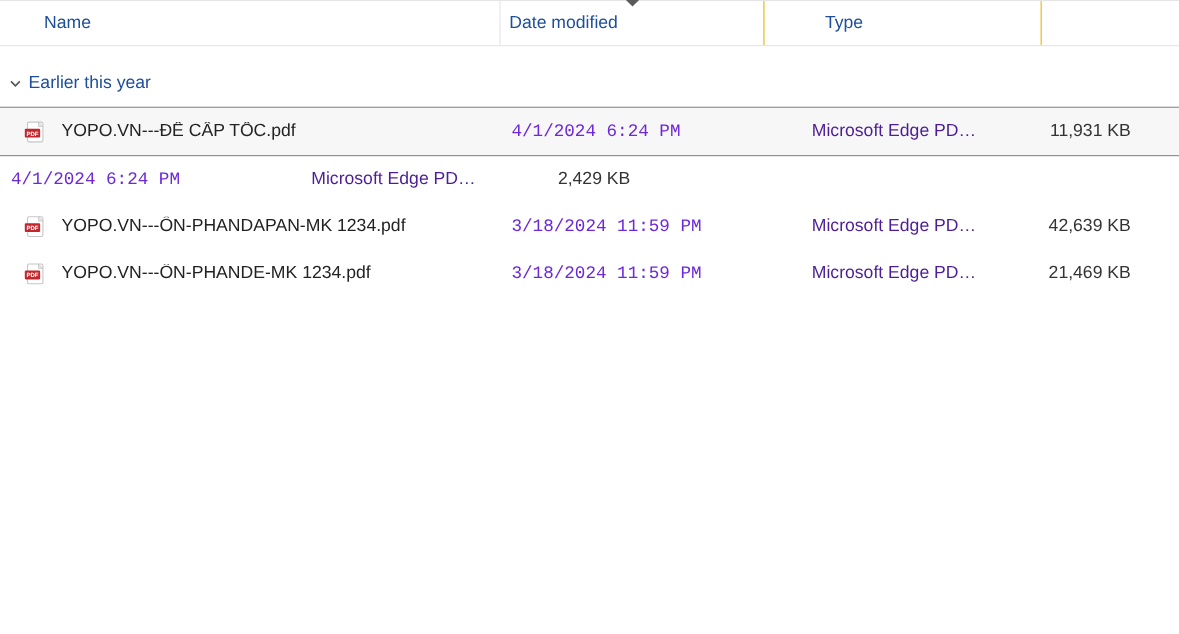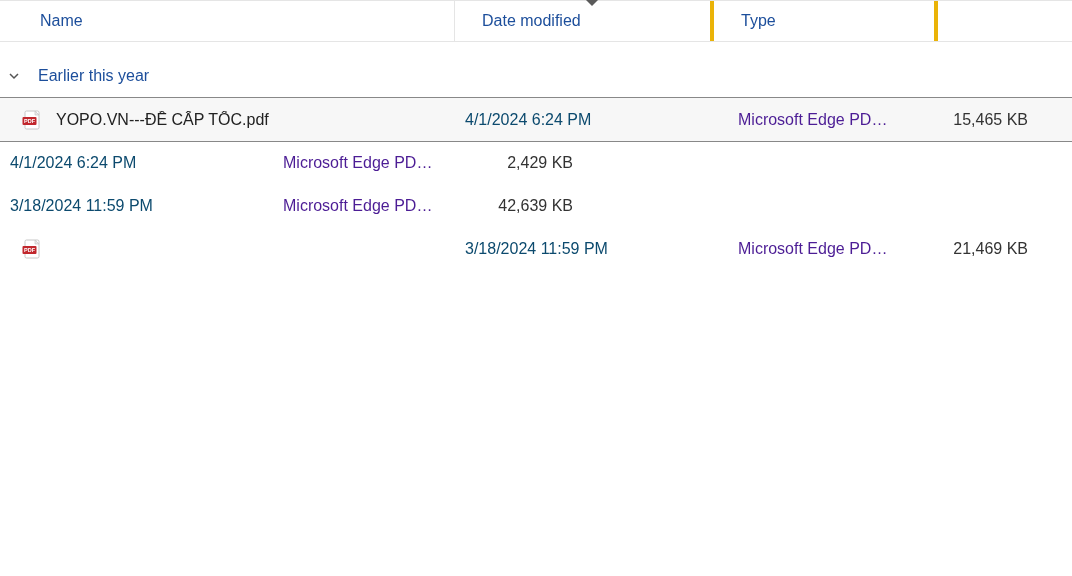--- a/index.html
+++ b/index.html
@@ -6,53 +6,52 @@
     html, body { width: 1072px; height: 576px; background: #ffffff; overflow: hidden; }
 
     .header-row {
       display: flex;
       align-items: center;
       height: 42px;
       border-top: 1px solid #e5e5e5;
       border-bottom: 1px solid #e5e5e5;
       background: #ffffff;
       position: relative;
-      gap: 19px;
     }
     .header-cell {
       color: #1c4e9b;
       font-size: 16px;
       padding: 0 8px;
       display: flex;
       align-items: center;
       height: 100%;
-      border-right: 4px solid #eab308;
+      border-right: 1px solid #eab308;
     }
     .header-cell.name { width: 455px; padding-left: 40px; border-right: 1px solid #e5e5e5; }
     .header-cell.date { width: 240px; position: relative; }
-    .header-cell.type { width: 205px; }
+    .header-cell.type { width: 205px; margin-left: 47px; }
     .header-cell.size { width: 135px; }
 
     .sort-caret {
       position: absolute;
       top: -1px;
       left: 50%;
       transform: translateX(-50%);
       width: 0; height: 0;
       border-left: 6px solid transparent;
       border-right: 6px solid transparent;
       border-top: 6px solid #5a5a5a;
     }
 
     .body-area { padding-top: 20px; }
 
     .group-header {
       display: flex;
       align-items: center;
-      gap: 18px;
+      gap: 6px;
       color: #1c4e9b;
       font-size: 16px;
       padding-left: 8px;
       height: 28px;
       cursor: pointer;
     }
     .group-caret svg { display: block; }
 
     .file-rows { padding-top: 8px; }
 
@@ -63,21 +62,21 @@
       font-size: 16px;
       color: #333;
     }
     .file-row.selected {
       outline: 1px solid #888;
       background: #f7f7f7;
     }
 
     .cell { padding: 0 8px; overflow: hidden; white-space: nowrap; text-overflow: ellipsis; }
     .cell.name-cell { width: 455px; padding-left: 22px; display: flex; align-items: center; gap: 14px; }
-    .cell.date-cell { width: 245px; color: #0c4a6e; padding-left: 10px; }
+    .cell.date-cell { width: 245px; color: #6d28d9; padding-left: 10px; font-family: Liberation Mono, monospace; }
     .cell.type-cell { width: 200px; color: #4c1d95; padding-left: 38px; }
     .cell.size-cell { width: 130px; color: #333; text-align: right; padding-right: 2px; }
 
     .pdf-icon {
       display: inline-flex;
       align-items: center;
       justify-content: center;
       width: 20px; height: 20px;
       flex-shrink: 0;
     }
@@ -114,42 +113,54 @@
   <rect x="3" y="1" width="14" height="18" rx="1.5" fill="#ffffff" stroke="#c6c6c6" stroke-width="1"></rect>
   <path d="M13 1 L17 5 L13 5 Z" fill="#e8e8e8" stroke="#c6c6c6" stroke-width="0.7"></path>
   <rect x="0.5" y="7" width="14" height="8" rx="1" fill="#c1272d"></rect>
   <text x="7.5" y="13.2" font-size="5.5" font-family="Arial" font-weight="bold" fill="#ffffff" text-anchor="middle">PDF</text>
 </svg>
           </span>
           <span class="file-name">YOPO.VN---ĐỀ CẤP TỐC.pdf</span>
         </div>
         <div class="cell date-cell">4/1/2024 6:24 PM</div>
         <div class="cell type-cell">Microsoft Edge PDF ...</div>
-        <div class="cell size-cell">15,465 KB</div>
+        <div class="cell size-cell">11,931 KB</div>
       </div>
       <div class="file-row">
         <div class="cell date-cell">4/1/2024 6:24 PM</div>
         <div class="cell type-cell">Microsoft Edge PDF ...</div>
         <div class="cell size-cell">2,429 KB</div>
       </div>
       <div class="file-row">
+        <div class="cell name-cell">
+          <span class="pdf-icon">
+<svg width="20" height="20" viewBox="0 0 20 20">
+  <rect x="3" y="1" width="14" height="18" rx="1.5" fill="#ffffff" stroke="#c6c6c6" stroke-width="1"></rect>
+  <path d="M13 1 L17 5 L13 5 Z" fill="#e8e8e8" stroke="#c6c6c6" stroke-width="0.7"></path>
+  <rect x="0.5" y="7" width="14" height="8" rx="1" fill="#c1272d"></rect>
+  <text x="7.5" y="13.2" font-size="5.5" font-family="Arial" font-weight="bold" fill="#ffffff" text-anchor="middle">PDF</text>
+</svg>
+          </span>
+          <span class="file-name">YOPO.VN---ÔN-PHANDAPAN-MK 1234.pdf</span>
+        </div>
         <div class="cell date-cell">3/18/2024 11:59 PM</div>
         <div class="cell type-cell">Microsoft Edge PDF ...</div>
         <div class="cell size-cell">42,639 KB</div>
       </div>
       <div class="file-row">
         <div class="cell name-cell">
           <span class="pdf-icon">
 <svg width="20" height="20" viewBox="0 0 20 20">
   <rect x="3" y="1" width="14" height="18" rx="1.5" fill="#ffffff" stroke="#c6c6c6" stroke-width="1"></rect>
   <path d="M13 1 L17 5 L13 5 Z" fill="#e8e8e8" stroke="#c6c6c6" stroke-width="0.7"></path>
   <rect x="0.5" y="7" width="14" height="8" rx="1" fill="#c1272d"></rect>
   <text x="7.5" y="13.2" font-size="5.5" font-family="Arial" font-weight="bold" fill="#ffffff" text-anchor="middle">PDF</text>
 </svg>
           </span>
+          <span class="file-name">YOPO.VN---ÔN-PHANDE-MK 1234.pdf</span>
         </div>
         <div class="cell date-cell">3/18/2024 11:59 PM</div>
         <div class="cell type-cell">Microsoft Edge PDF ...</div>
         <div class="cell size-cell">21,469 KB</div>
       </div>
     </div>
 
 </div>
 
 </body></html>

